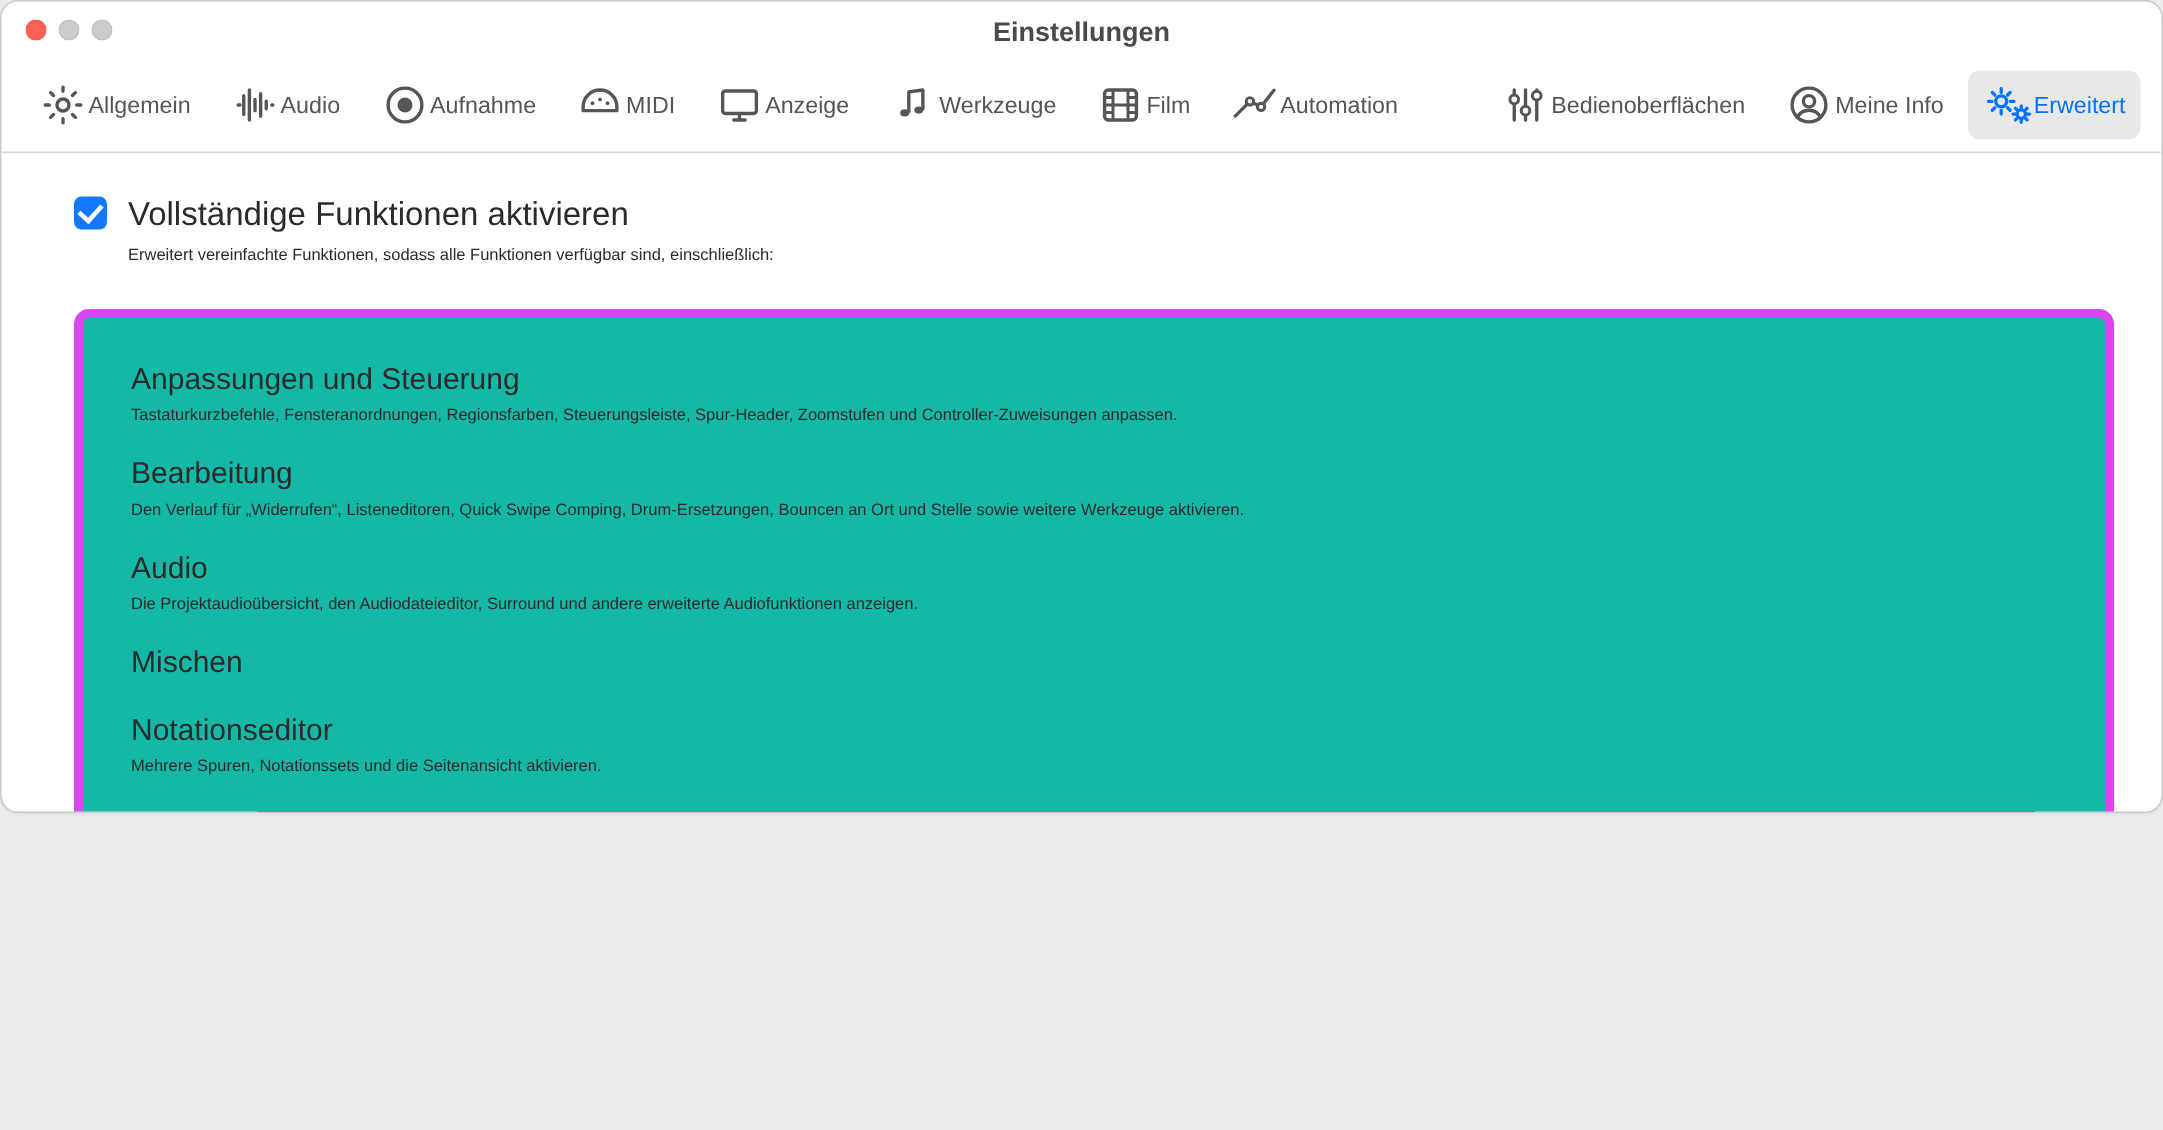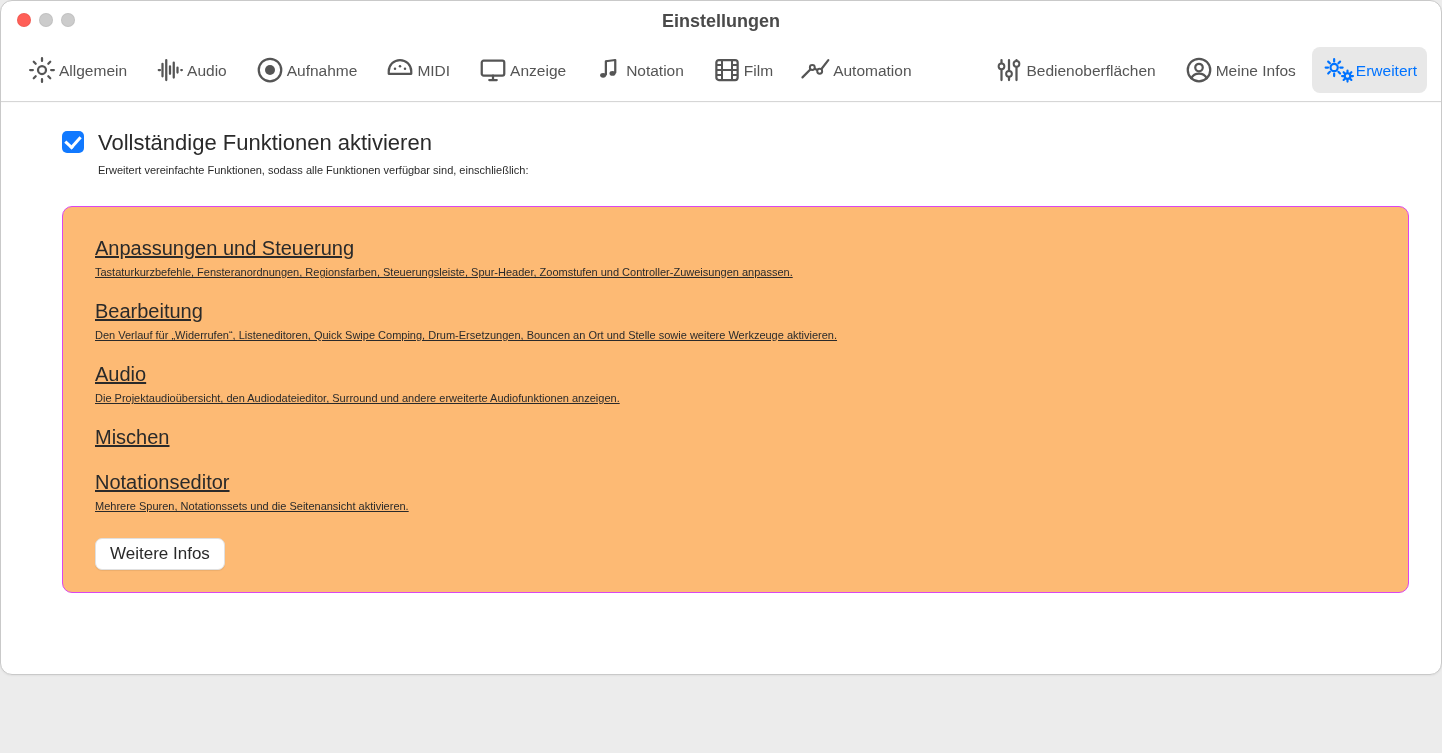--- a/index.html
+++ b/index.html
@@ -6,21 +6,21 @@
   html, body {
     width: 1442px;
     height: 753px;
     font-family: -apple-system, "Helvetica Neue", Helvetica, Arial, sans-serif;
     font-size: 17px;
     color: #2a2a2a;
     background: #ececec;
   }
   .window {
     width: 1442px;
-    height: 675px;
+    height: 542px;
     background: #ffffff;
     border: 1px solid #c9c9c9;
     border-radius: 12px;
     overflow: hidden;
     display: flex;
     flex-direction: column;
     box-shadow: 0 1px 2px rgba(0,0,0,0.05);
   }
 
   
@@ -89,22 +89,21 @@
   .toolbar-item.selected .icon,
   .toolbar-item.selected .label {
     color:#0073ff;
   }
   .toolbar-item.selected .icon svg * { stroke:#0073ff; }
 
   
   .content {
     flex: 1;
     overflow: auto;
-    padding: 28px 32px 20px 32px;
-    margin-left: 29px;
+    padding: 28px 32px 20px 48px;
   }
 
   .option-row {
     display: flex;
     align-items: flex-start;
     gap: 14px;
   }
   .checkbox {
     width: 22px; height: 22px;
     border-radius: 5px;
@@ -129,25 +128,24 @@
   }
   .option-desc {
     font-size: 11px;
     color: #2a2a2a;
     margin-top: 8px;
     margin-left: 36px;
   }
 
   .features-card {
     margin: 30px 0 0 0;
-    background: #fdba74;
-    border: 1px solid #d946ef;
+    background: #14b8a6;
+    border: 6px solid #d946ef;
     border-radius: 10px;
     padding: 30px 32px 22px 32px;
-    text-decoration: underline;
   }
   .feature { margin-bottom: 22px; }
   .feature h3 {
     font-size: 20px;
     font-weight: 400;
     color:#2a2a2a;
     margin-bottom: 6px;
   }
   .feature p {
     font-size: 11px;
@@ -239,21 +237,21 @@
 
     <div class="toolbar-item">
       <span class="icon">
         <svg width="30" height="30" viewBox="0 0 24 24" fill="none">
             <path d="M9.5 5v10.5M17 4v10" stroke="#555" stroke-width="1.8" stroke-linecap="round"></path>
             <ellipse cx="7.3" cy="16.2" rx="2.4" ry="1.9" fill="#555"></ellipse>
             <ellipse cx="14.8" cy="14.7" rx="2.4" ry="1.9" fill="#555"></ellipse>
             <path d="M9.5 5 17 4" stroke="#555" stroke-width="1.8"></path>
           </svg>
       </span>
-      <span class="label">Notation</span>
+      <span class="label">Werkzeuge</span>
     </div>
 
     <div class="toolbar-item">
       <span class="icon">
         <svg width="30" height="30" viewBox="0 0 24 24" fill="none">
             <rect x="3.5" y="4" width="17" height="16" rx="2" stroke="#555" stroke-width="1.8"></rect>
             <path d="M8 4v16M16 4v16M3.5 12h17M3.5 8h4.5M16 8h4.5M3.5 16h4.5M16 16h4.5" stroke="#555" stroke-width="1.6"></path>
           </svg>
       </span>
       <span class="label">Film</span>
@@ -285,21 +283,21 @@
     </div>
 
     <div class="toolbar-item">
       <span class="icon">
         <svg width="30" height="30" viewBox="0 0 24 24" fill="none">
             <circle cx="12" cy="12" r="9" stroke="#555" stroke-width="1.8"></circle>
             <circle cx="12" cy="10" r="3" stroke="#555" stroke-width="1.8"></circle>
             <path d="M5.8 18.6c1.2-2.4 3.6-3.8 6.2-3.8s5 1.4 6.2 3.8" stroke="#555" stroke-width="1.8" stroke-linecap="round"></path>
           </svg>
       </span>
-      <span class="label">Meine Infos</span>
+      <span class="label">Meine Info</span>
     </div>
 
     <div class="toolbar-item selected">
       <span class="icon">
         <svg width="34" height="30" viewBox="0 0 28 24" fill="none">
           <g stroke="#0073ff" stroke-width="1.8">
             <circle cx="10" cy="10" r="3"></circle>
               <path d="M10 3v2M10 15v2M3 10h2M15 10h2M5.1 5.1l1.4 1.4M13.5 13.5l1.4 1.4M14.9 5.1l-1.4 1.4M6.5 13.5 5.1 14.9" stroke-linecap="round"></path>
             <circle cx="21" cy="17" r="2.3"></circle>
               <path d="M21 12.5v1.5M21 20v1.5M16.5 17H18M24 17h1.5M17.8 13.8l1 1M23.2 19.2l1 1M24.2 13.8l-1 1M18.8 19.2l-1 1" stroke-linecap="round"></path>

